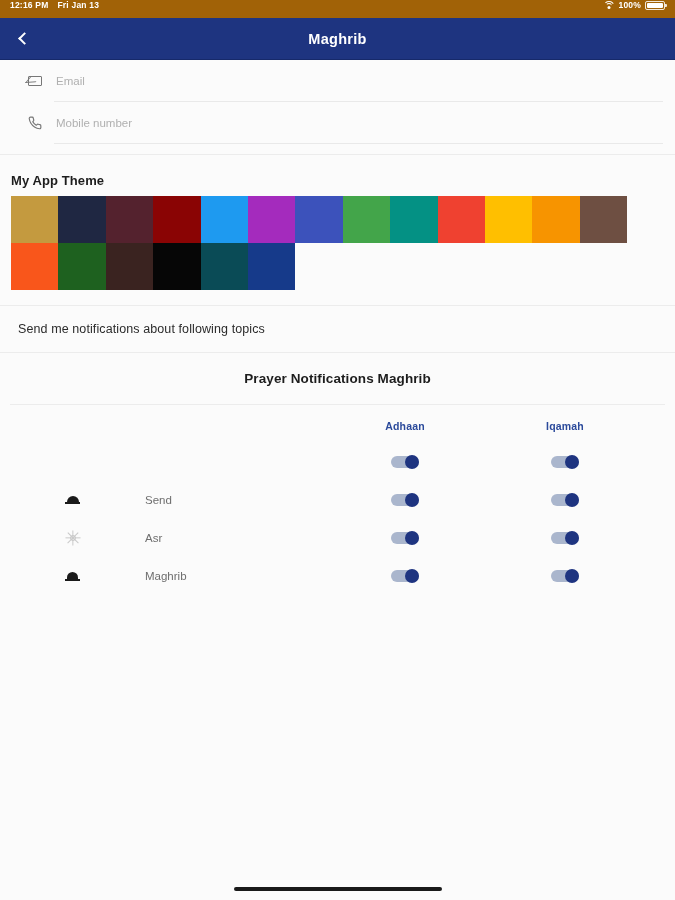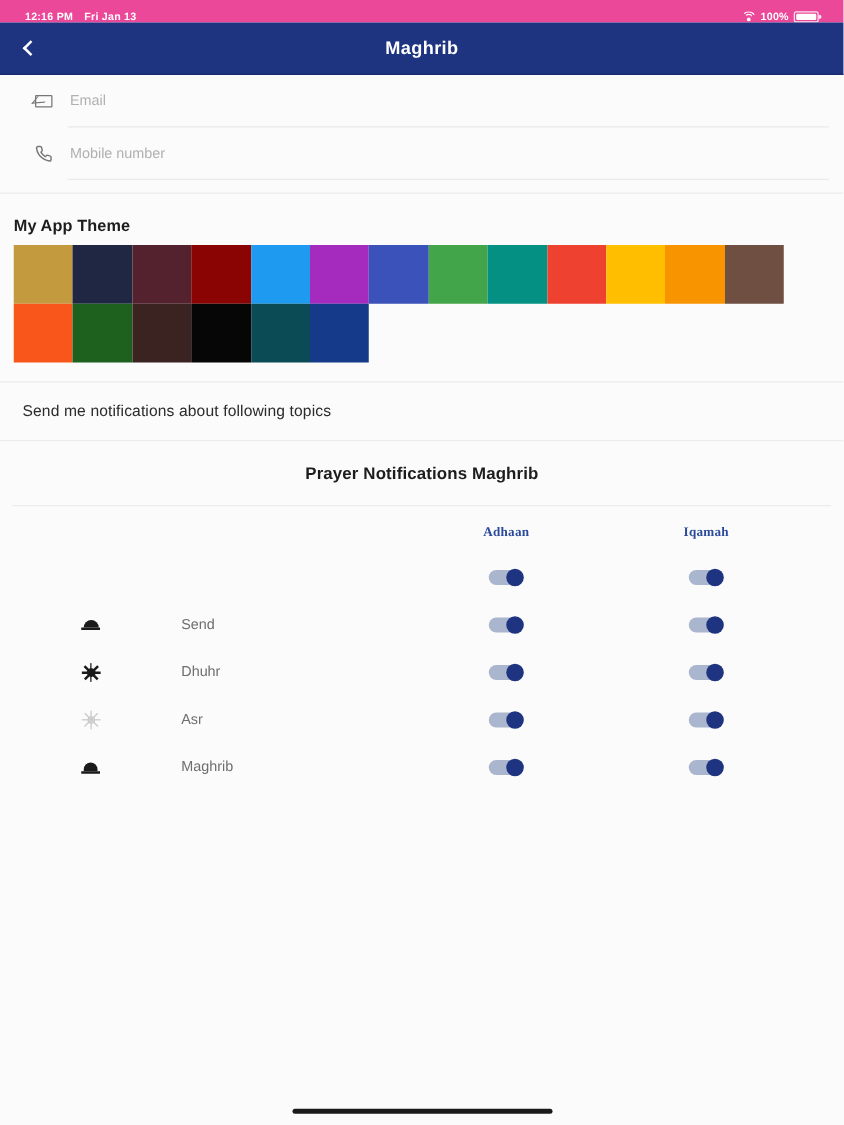--- a/index.html
+++ b/index.html
@@ -20,24 +20,24 @@
     position: relative;
     width: 675px;
     height: 900px;
     background: #fbfbfb;
     overflow: hidden;
   }
 
   
   .statusbar {
     height: 18px;
-    background: #ec4899;
-    display: flex;
-    align-items: flex-end;
-    padding: 0 20px;
+    background: #a16207;
+    display: flex;
+    align-items: flex-start;
+    padding: 0 10px;
     color: #ffffff;
     font-size: 8.5px;
     font-weight: bold;
     letter-spacing: 0.2px;
   }
   .sb-left { display: flex; align-items: center; gap: 9px; }
   .sb-spacer { flex: 1; }
   .sb-right { display: flex; align-items: center; gap: 4px; }
 
   .wifi-icon { width: 11px; height: 9px; position: relative; display: inline-block; }
@@ -200,21 +200,20 @@
   .c-name  { width: 180px; flex: none; font-size: 11.5px; color: #6e6e6e; }
   .c-tog   { width: 160px; flex: none; display: flex; justify-content: center; align-items: center; }
 
   .head-row { height: 34px; }
   .col-head {
     font-size: 10.5px;
     font-weight: bold;
     color: #2b4a9b;
     text-align: left;
     letter-spacing: 0.2px;
-    font-family: Liberation Serif, serif;
   }
 
   
   .toggle {
     width: 28px;
     height: 12px;
     border-radius: 7px;
     background: #aab6cd;
     position: relative;
     cursor: pointer;
@@ -455,42 +454,20 @@
               </div>
             </div>
             <div class="c-tog">
               <div class="toggle">
                 <i></i>
               </div>
             </div>
           </div>
           <div class="trow">
             <div class="c-icon">
-              <span class="pic ic-dhuhr">
-                <span class="ray r0"></span>
-                <span class="ray r45"></span>
-                <span class="ray r90"></span>
-                <span class="ray r135"></span>
-                <span class="sun-core"></span>
-              </span>
-            </div>
-            <div class="c-name">Dhuhr</div>
-            <div class="c-tog">
-              <div class="toggle">
-                <i></i>
-              </div>
-            </div>
-            <div class="c-tog">
-              <div class="toggle">
-                <i></i>
-              </div>
-            </div>
-          </div>
-          <div class="trow">
-            <div class="c-icon">
               <span class="pic ic-asr">
                 <span class="ray r0"></span>
                 <span class="ray r45"></span>
                 <span class="ray r90"></span>
                 <span class="ray r135"></span>
                 <span class="sun-core"></span>
               </span>
             </div>
             <div class="c-name">Asr</div>
             <div class="c-tog">

